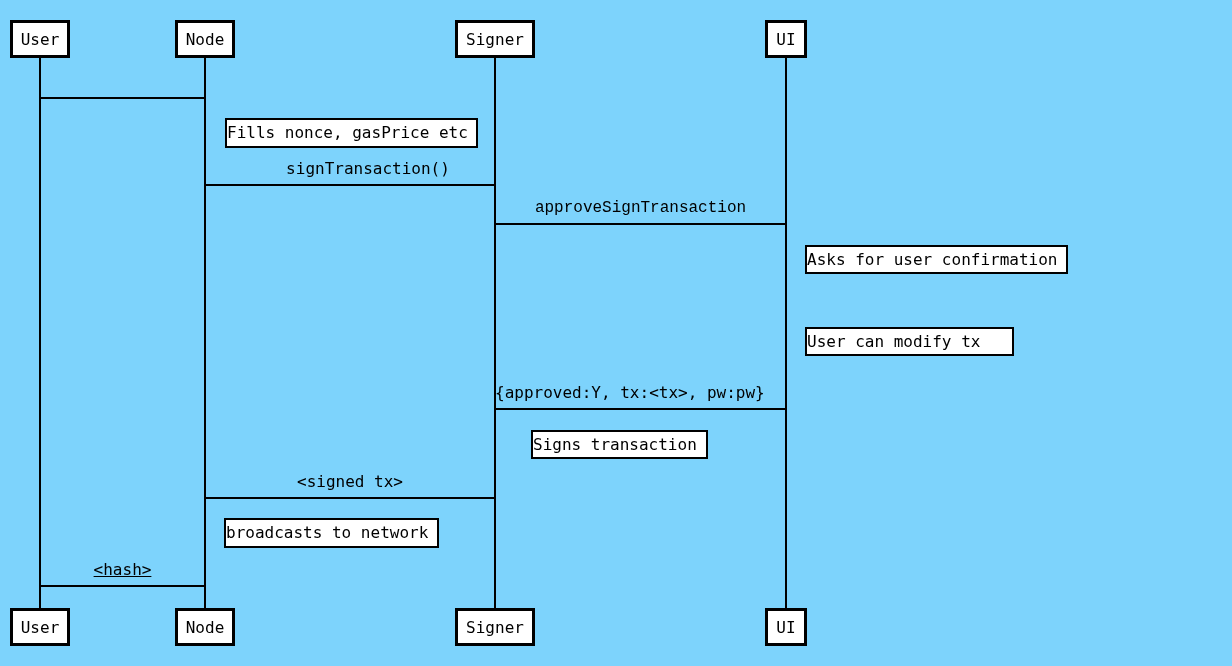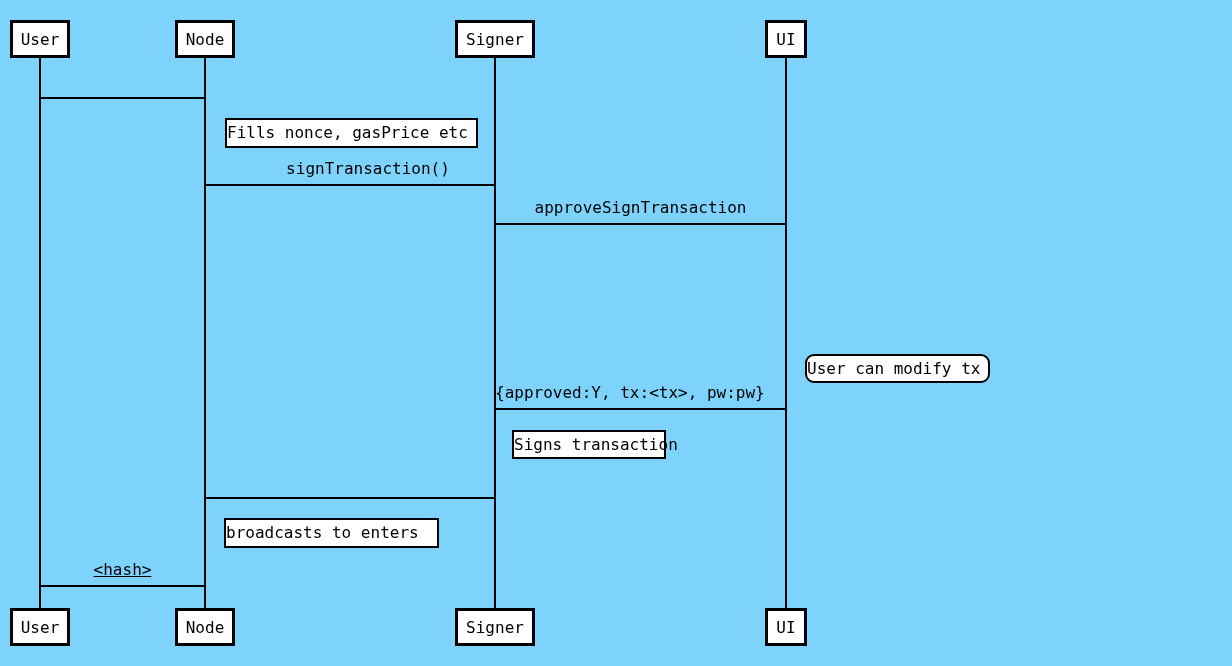--- a/index.html
+++ b/index.html
@@ -102,30 +102,32 @@
     <span>UI</span>
   </div>
 
   <div class="msg-line" style="left:40px; top:97px; width:165px;"></div>
 
   <div class="note" style="left:225px; top:118px; width:253px; height:30px; line-height:26px;">Fills nonce, gasPrice etc</div>
 
   <div class="msg-label" style="left:205px; top:159px; width:290px;margin-left:18px;">signTransaction()</div>
   <div class="msg-line" style="left:205px; top:184px; width:290px;"></div>
 
-  <div class="msg-label" style="left:495px; top:198px; width:291px;">approveSignTransaction</div>
+  <div class="msg-label" style="left:495px; top:198px; width:291px;font-family:Liberation Mono, monospace;">approveSignTransaction</div>
   <div class="msg-line" style="left:495px; top:223px; width:291px;"></div>
 
-  <div class="note" style="left:805px; top:354px; width:185px;border-radius:9px;">User can modify tx</div>
+  <div class="note" style="left:805px; top:245px; width:263px;">Asks for user confirmation</div>
+  <div class="note" style="left:805px; top:327px; width:209px;">User can modify tx</div>
 
   <div class="msg-label" style="left:495px; top:383px; width:243px;">{approved:Y, tx:&lt;tx&gt;, pw:pw}</div>
   <div class="msg-line" style="left:495px; top:408px; width:291px;"></div>
 
-  <div class="note" style="left:512px; top:430px; width:154px;">Signs transaction</div>
+  <div class="note" style="left:531px; top:430px; width:177px;">Signs transaction</div>
 
+  <div class="msg-label" style="left:205px; top:472px; width:290px;">&lt;signed tx&gt;</div>
   <div class="msg-line" style="left:205px; top:497px; width:290px;"></div>
 
-  <div class="note" style="left:224px; top:518px; width:215px; height:30px; line-height:26px;">broadcasts to enters</div>
+  <div class="note" style="left:224px; top:518px; width:215px; height:30px; line-height:26px;">broadcasts to network</div>
 
   <div class="msg-label" style="left:40px; top:560px; width:165px;text-decoration:underline;">&lt;hash&gt;</div>
   <div class="msg-line" style="left:40px; top:585px; width:165px;"></div>
 
 </div>
 
 </body></html>

